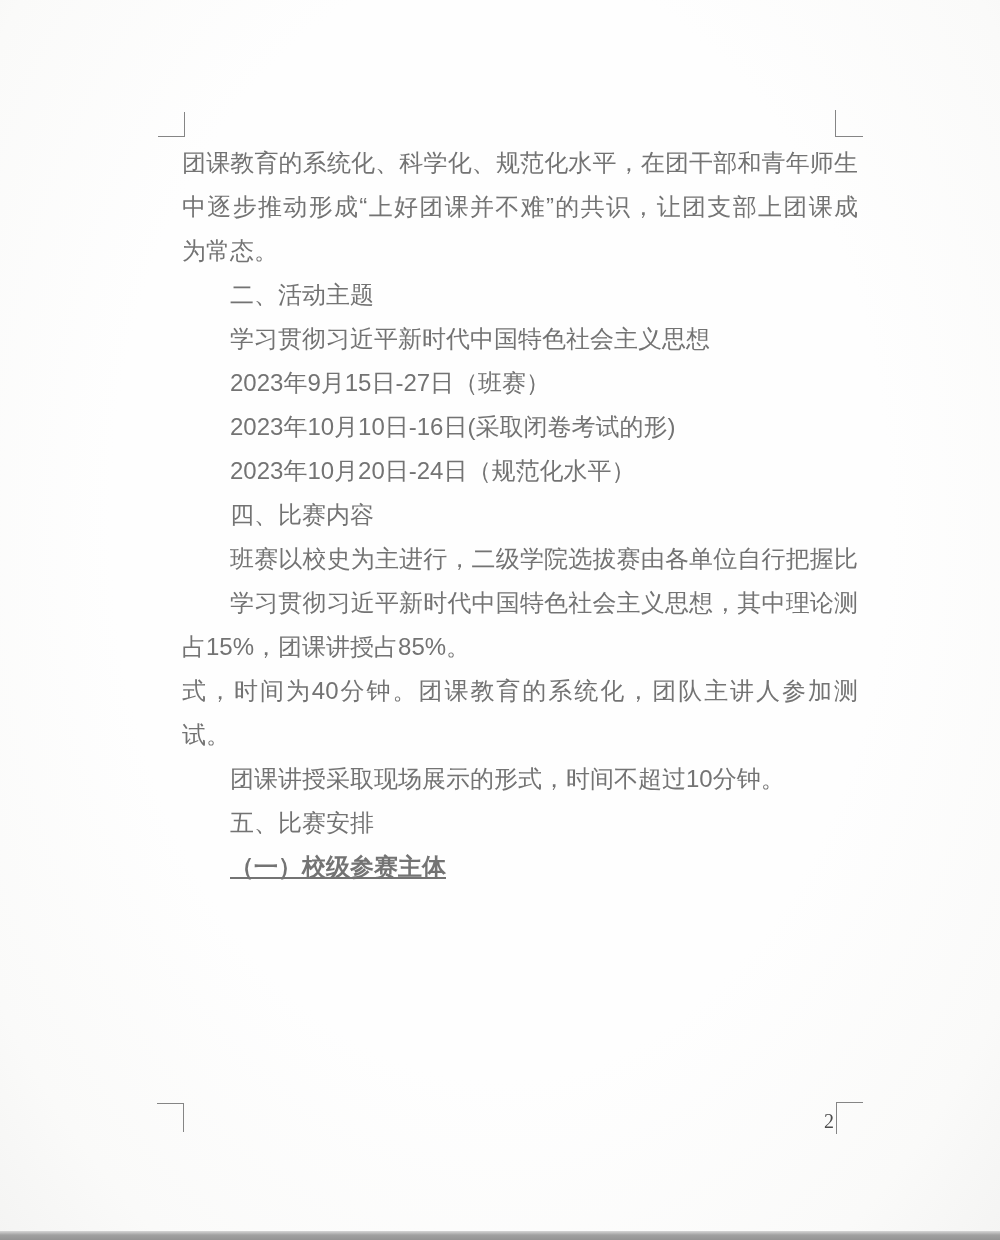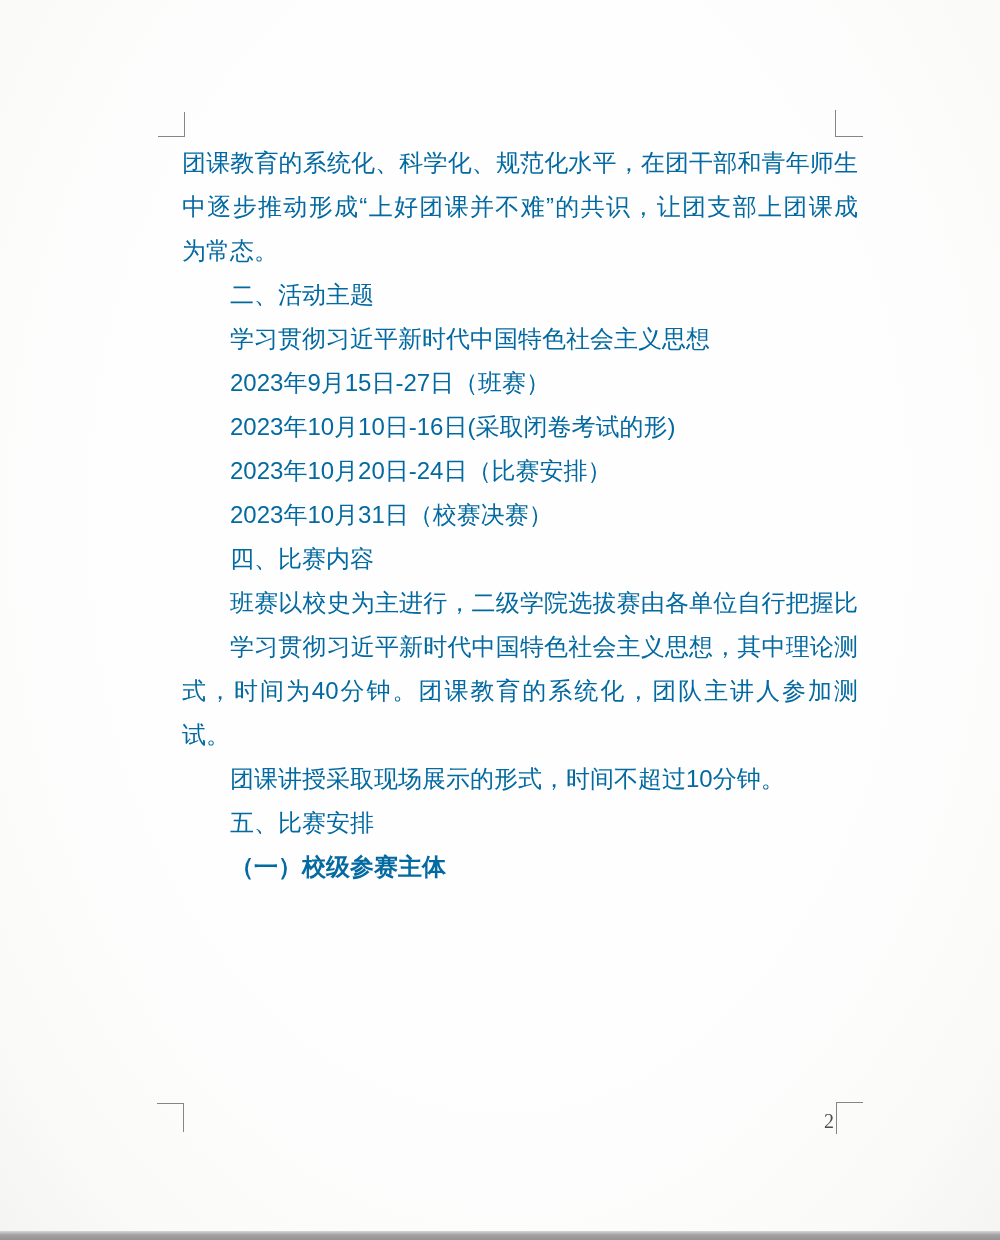--- a/index.html
+++ b/index.html
@@ -37,53 +37,53 @@
     font-size: 20px;
     color: #4c4c4c;
   }
 
   .content {
     position: absolute;
     left: 182px;
     top: 141px;
     width: 676px;
     font-size: 24px;
-    color: #0369a1;
+    color: #737373;
     letter-spacing: 0;
   }
   .line {
     height: 44px;
     line-height: 44px;
     white-space: nowrap;
   }
   .indent { text-indent: 2em; }
   .justify {
     text-align: justify;
     text-align-last: justify;
     white-space: normal;
     overflow: hidden;
   }
-  .bold { font-weight: 700; }
+  .bold { font-weight: 700; text-decoration: underline; }
 </style>
 </head>
 <body>
 
 <div class="content">
   <div class="line justify">团课教育的系统化、科学化、规范化水平，在团干部和青年师生</div>
   <div class="line justify">中逐步推动形成“上好团课并不难”的共识，让团支部上团课成</div>
   <div class="line">为常态。</div>
   <div class="line indent">二、活动主题</div>
   <div class="line indent">学习贯彻习近平新时代中国特色社会主义思想</div>
   <div class="line indent">2023年9月15日-27日（班赛）</div>
   <div class="line indent">2023年10月10日-16日(采取闭卷考试的形)</div>
-  <div class="line indent">2023年10月20日-24日（比赛安排）</div>
-  <div class="line indent">2023年10月31日（校赛决赛）</div>
+  <div class="line indent">2023年10月20日-24日（规范化水平）</div>
   <div class="line indent">四、比赛内容</div>
   <div class="line indent justify">班赛以校史为主进行，二级学院选拔赛由各单位自行把握比</div>
   <div class="line indent justify">学习贯彻习近平新时代中国特色社会主义思想，其中理论测试</div>
+  <div class="line">占15%，团课讲授占85%。</div>
   <div class="line justify">式，时间为40分钟。团课教育的系统化，团队主讲人参加测</div>
   <div class="line">试。</div>
   <div class="line indent">团课讲授采取现场展示的形式，时间不超过10分钟。</div>
   <div class="line indent">五、比赛安排</div>
   <div class="line indent bold">（一）校级参赛主体</div>
 </div>
 
 <div class="mark tl"></div>
 <div class="mark tr"></div>
 <div class="mark bl"></div>

